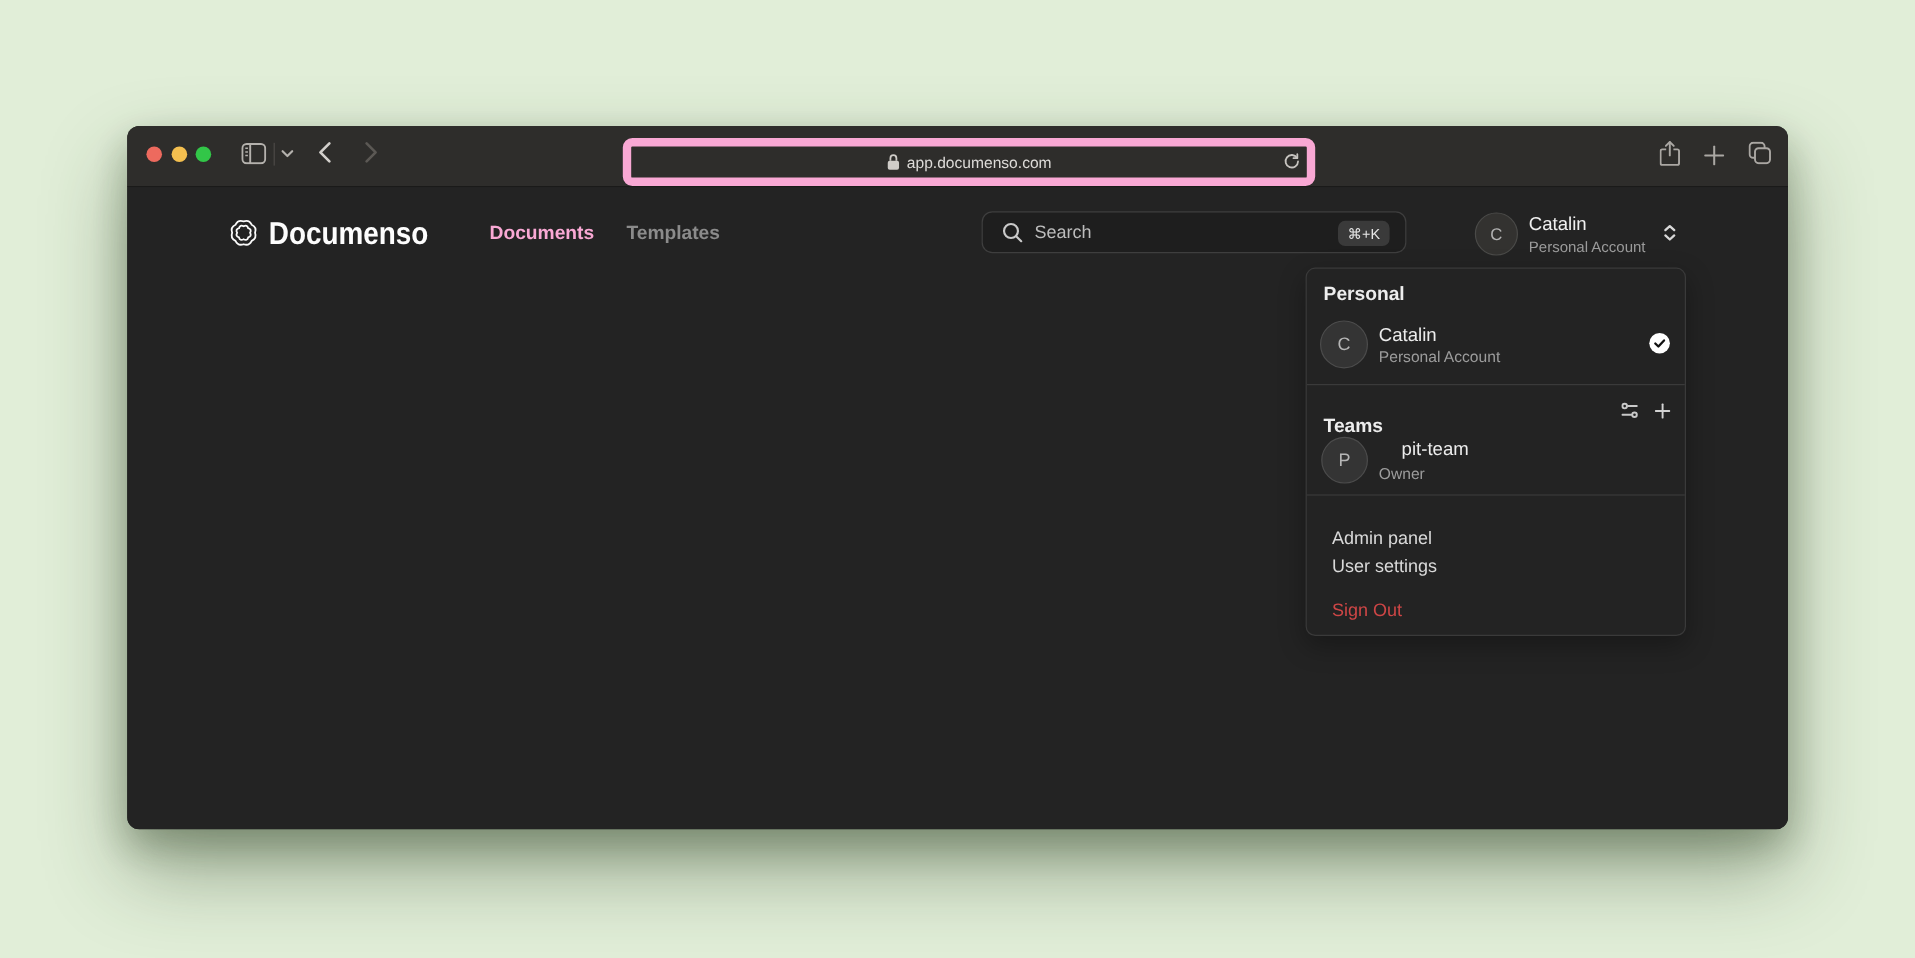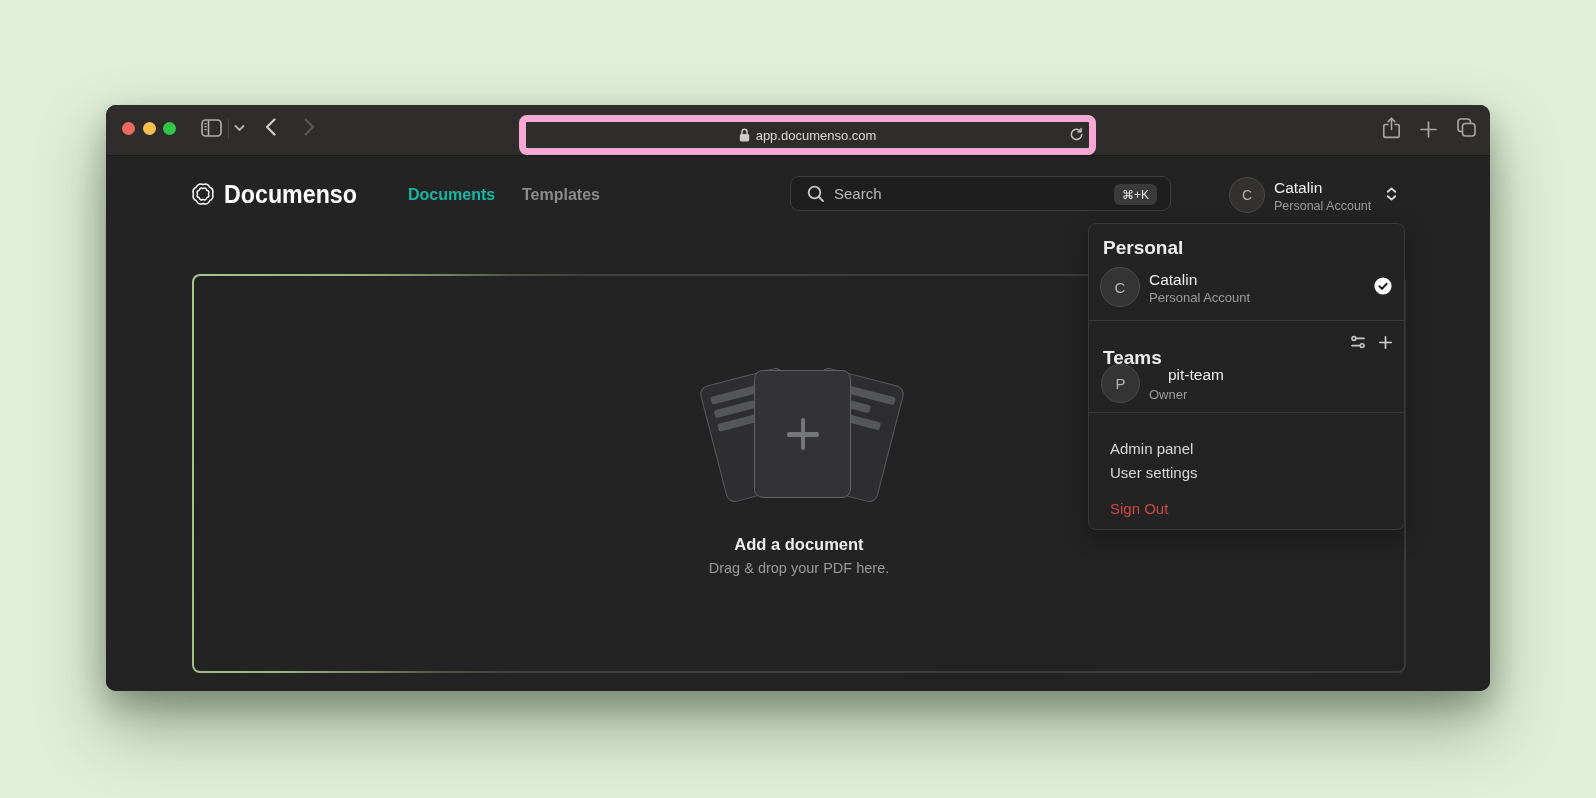--- a/index.html
+++ b/index.html
@@ -13,23 +13,23 @@
   .tl.g{left:57px;background:#32c648;}
   .tbico{position:absolute;color:#b4b1ad;}
   .urlbar{position:absolute;left:413px;top:10px;width:563px;height:26px;border:7px solid #f9a8d4;border-radius:8px;
     display:flex;align-items:center;justify-content:center;color:#dddbd8;font-size:13px;}
   .urlbar .reload{position:absolute;right:5px;top:5px;}
   .content{position:absolute;left:0;top:51px;right:0;bottom:0;background:#232323;}
 
   
   .logo{position:absolute;left:83.8px;top:25.3px;}
   .wordmark{position:absolute;left:118px;top:25px;}
-  .nav1{position:absolute;left:302px;top:30px;font-size:16px;font-weight:bold;color:#14b8a6;}
+  .nav1{position:absolute;left:302px;top:30px;font-size:16px;font-weight:bold;color:#f9a8d4;}
   .nav2{position:absolute;left:416px;top:30px;font-size:16px;font-weight:bold;color:#8b8b8b;}
-  .search{position:absolute;left:684px;top:20px;width:381px;height:35px;border:1px solid #3e3e3e;background:#1e1e1e;border-radius:9px;box-sizing:border-box;}
+  .search{position:absolute;left:712px;top:20px;width:354px;height:35px;border:1px solid #3e3e3e;background:#1e1e1e;border-radius:9px;box-sizing:border-box;}
   .search .mag{position:absolute;left:16px;top:8px;}
   .search .ph{position:absolute;left:43px;top:8px;font-size:15px;color:#bcbcbc;}
   .kbd{position:absolute;right:13px;top:7px;width:43px;height:21px;background:#3a3a3a;border-radius:6px;color:#e6e6e6;
     font-size:12px;display:flex;align-items:center;justify-content:center;}
   .avatar{width:36px;height:36px;border-radius:50%;background:#333230;border:1px solid #4a4a48;box-sizing:border-box;
     display:flex;align-items:center;justify-content:center;color:#b2b2b2;font-size:14px;}
   .acct{position:absolute;left:1123px;top:21px;}
   .acctname{position:absolute;left:1168px;top:23px;font-size:15.5px;color:#f0f0f0;}
   .acctsub{position:absolute;left:1168px;top:41px;font-size:12.5px;color:#9b9b9b;line-height:18px;}
   .chev{position:absolute;left:1280px;top:31px;}
@@ -46,21 +46,21 @@
   .card.rr{left:149px;transform:rotate(14.5deg);}
   .card.front{width:97px;height:128px;background:#333335;border:1px solid #616266;left:96.5px;top:-3px;}
   .bar{position:absolute;height:8px;border-radius:2.5px;background:#55565a;}
   .plus{position:absolute;background:#75767a;}
   .zt1{position:absolute;left:0;right:0;top:259px;text-align:center;font-size:16.5px;font-weight:bold;color:#ededed;}
   .zt2{position:absolute;left:0;right:0;top:284px;text-align:center;font-size:14.5px;color:#9a9a9a;}
 
   
   .menu{position:absolute;left:1088px;top:223px;transform:translateZ(0);width:317px;height:307px;background:#232323;border:1px solid #3a3a3a;
     border-radius:8px;box-sizing:border-box;box-shadow:0 8px 22px rgba(0,0,0,.30);}
-  .menu .lbl{position:absolute;left:14px;font-size:19px;font-weight:bold;color:#ededed;}
+  .menu .lbl{position:absolute;left:14px;font-size:16px;font-weight:bold;color:#ededed;}
   .mava{position:absolute;width:40px;height:40px;border-radius:50%;background:#343434;border:1px solid #4c4c4c;box-sizing:border-box;
     display:flex;align-items:center;justify-content:center;color:#b5b5b5;font-size:15px;}
   .mname{position:absolute;left:60px;font-size:15.5px;color:#ececec;}
   .msub{position:absolute;left:60px;font-size:13px;color:#9c9c9c;}
   .mdiv{position:absolute;left:0;right:0;height:1px;background:#3a3a3a;}
   .mitem{position:absolute;left:21px;font-size:15px;color:#d9d9d9;}
   .checkwrap{position:absolute;left:285px;top:53px;}
 </style>
 </head>
 <body>
@@ -132,40 +132,20 @@
     <div class="acct">
         <div class="avatar">C</div>
       </div>
     <div class="acctname">Catalin</div>
     <div class="acctsub">Personal Account</div>
     <svg class="chev" width="11" height="14" viewBox="0 0 11 14">
       <polyline points="1.8,4.8 5.5,1.4 9.2,4.8" fill="none" stroke="#d8d8d8" stroke-width="1.9" stroke-linecap="round" stroke-linejoin="round"></polyline>
       <polyline points="1.8,9.2 5.5,12.6 9.2,9.2" fill="none" stroke="#d8d8d8" stroke-width="1.9" stroke-linecap="round" stroke-linejoin="round"></polyline>
     </svg>
 
-    <div class="zone">
-      <div class="stack">
-        <div class="card back l">
-          <div class="bar" style="left:8px;top:11px;width:70px;"></div>
-          <div class="bar" style="left:8px;top:25px;width:70px;"></div>
-          <div class="bar" style="left:8px;top:39px;width:54px;"></div>
-        </div>
-        <div class="card back rr">
-          <div class="bar" style="left:8px;top:11px;width:70px;"></div>
-          <div class="bar" style="left:8px;top:25px;width:48px;"></div>
-          <div class="bar" style="left:8px;top:39px;width:62px;"></div>
-        </div>
-        <div class="card front">
-          <div class="plus" style="left:32.5px;top:61px;width:32px;height:4.5px;border-radius:2px;"></div>
-          <div class="plus" style="left:46.3px;top:47px;width:4.5px;height:32px;border-radius:2px;"></div>
-        </div>
-      </div>
-      <div class="zt1">Add a document</div>
-      <div class="zt2">Drag &amp; drop your PDF here.</div>
-    </div>
   </div>
 </div>
 
 <div class="menu">
   <div class="lbl" style="top:13px;">Personal</div>
   <div class="mava" style="left:11px;top:43px;">C</div>
   <div class="mname" style="top:47px;">Catalin</div>
   <div class="msub" style="top:66px;">Personal Account</div>
   <svg class="checkwrap" width="18" height="18" viewBox="0 0 18 18">
     <circle cx="9" cy="9" r="8.6" fill="#ffffff"></circle>

